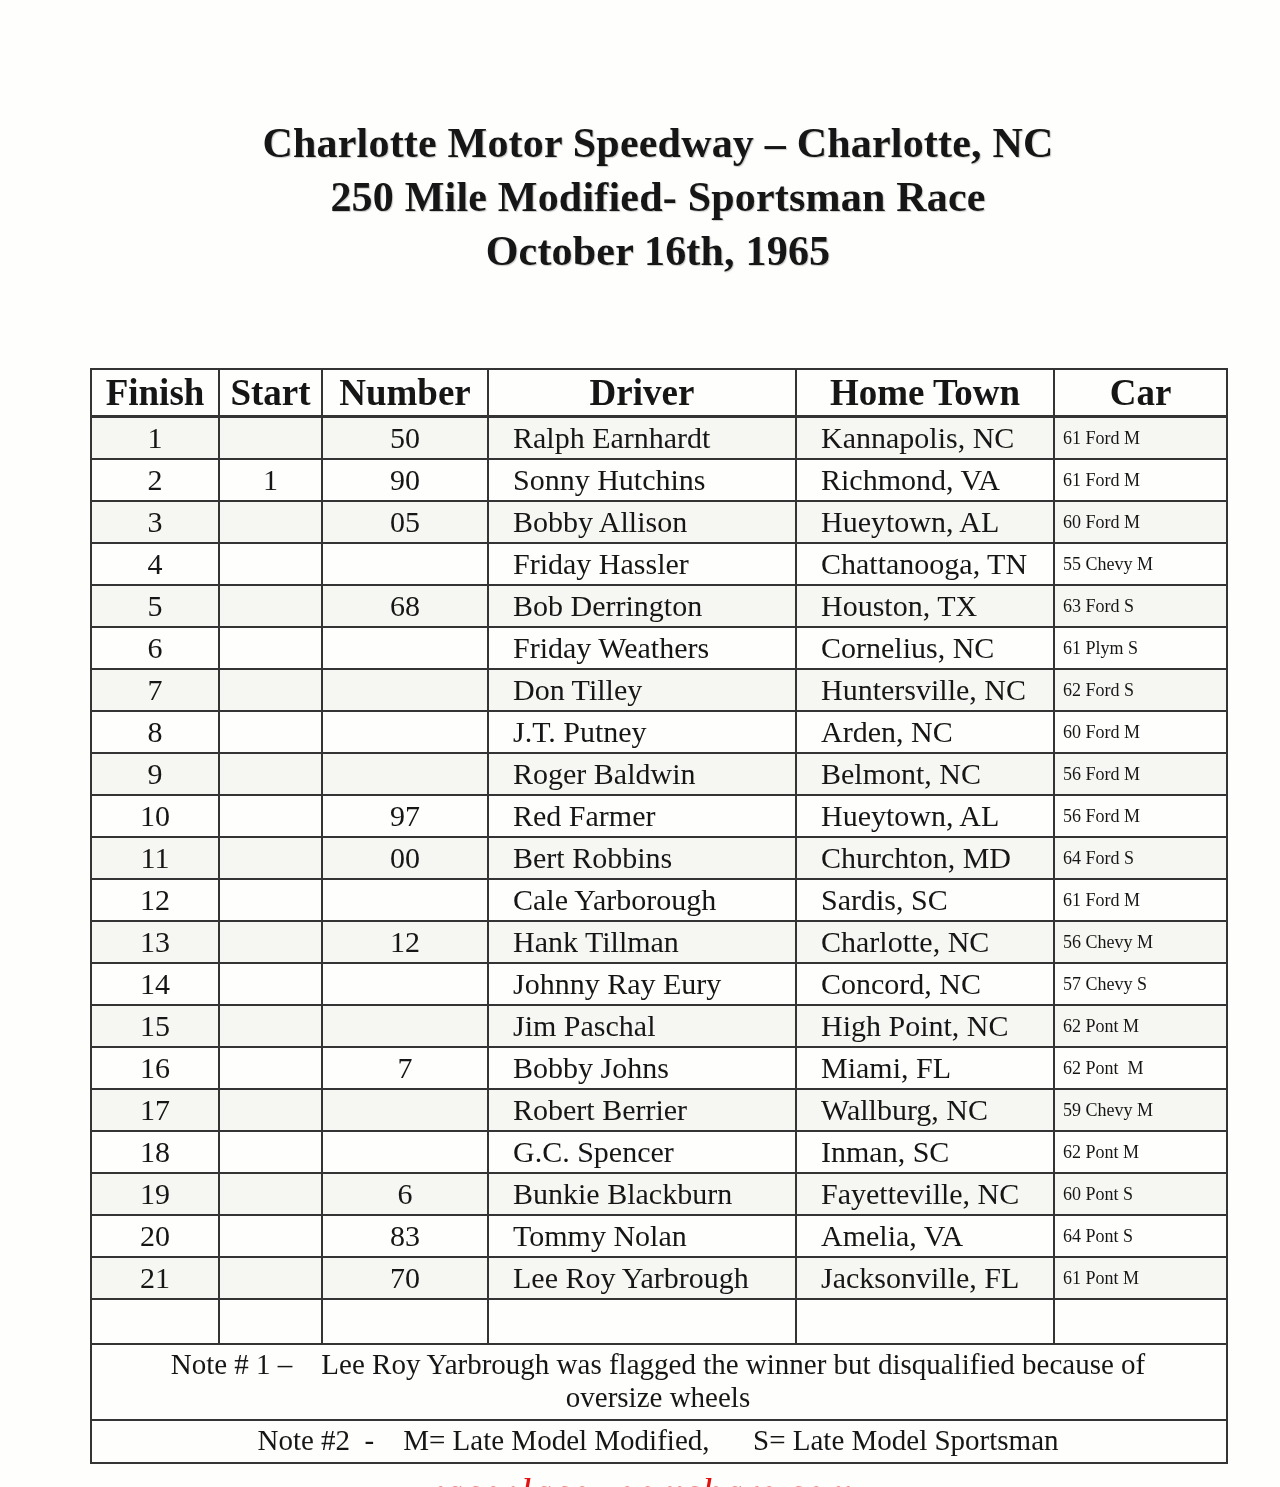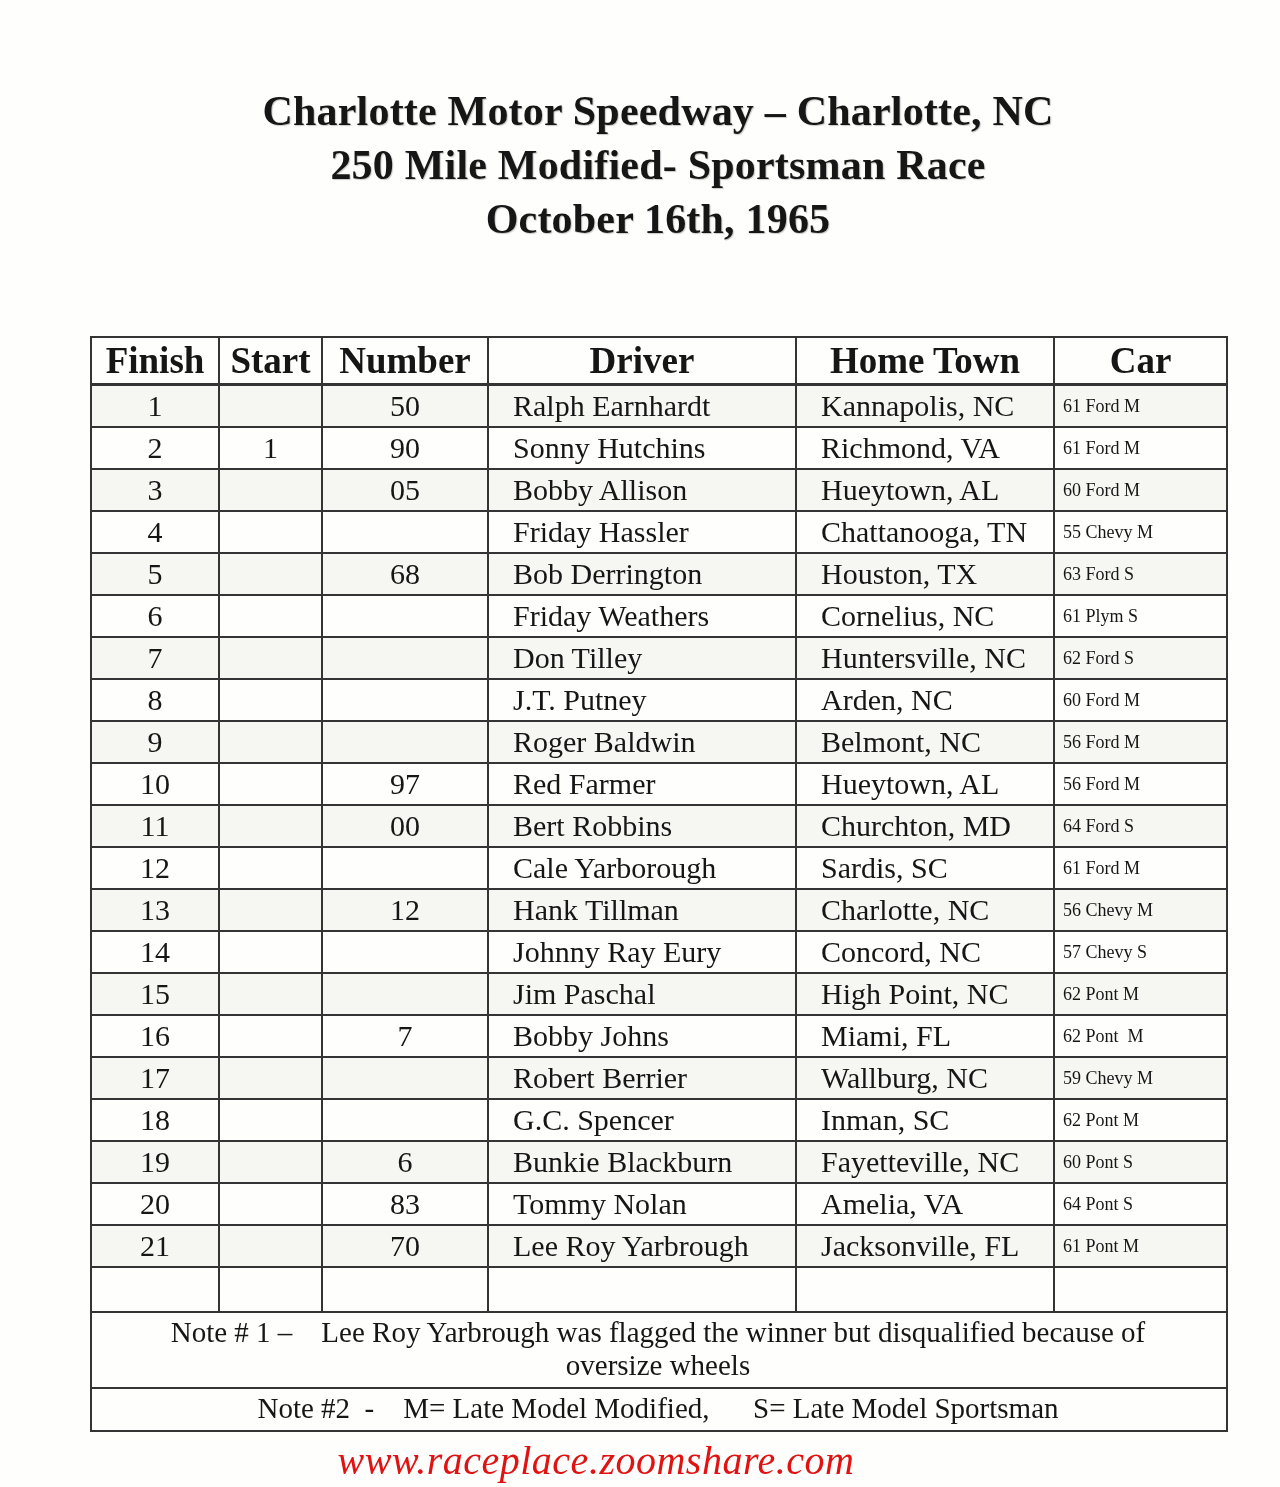--- a/index.html
+++ b/index.html
@@ -11,21 +11,21 @@
     position: relative;
     width: 1280px;
     height: 1487px;
     background: #fefefd;
     overflow: hidden;
     font-family: "Liberation Serif", "DejaVu Serif", serif;
     color: #161616;
   }
   
   .title-block {
-    padding-top: 84px;
+    padding-top: 116px;
     width: 1136px;
     margin-left: 90px;
     text-align: center;
     font-weight: 700;
     font-size: 42px;
     line-height: 54px;
     letter-spacing: 0.2px;
     text-shadow: 1px 1px 1px rgba(40,40,40,0.25);
   }
   

